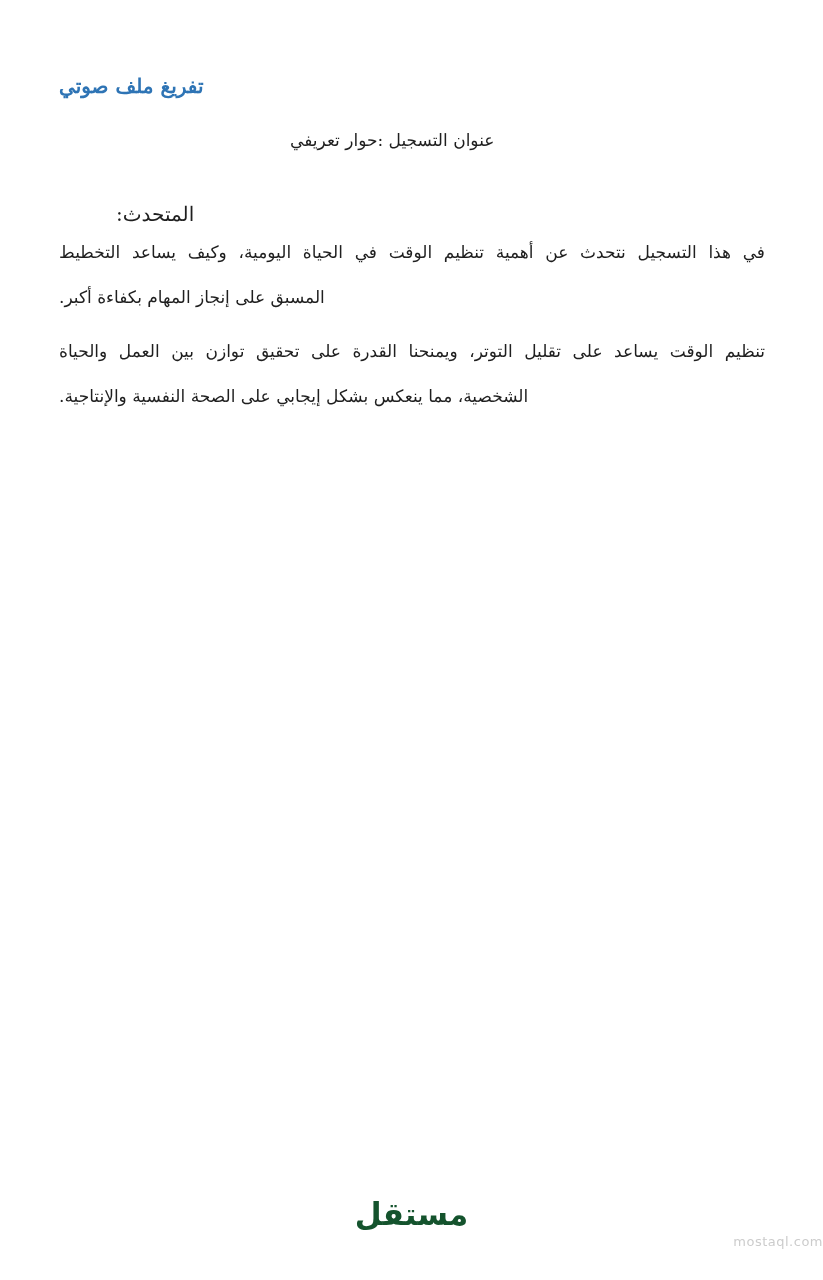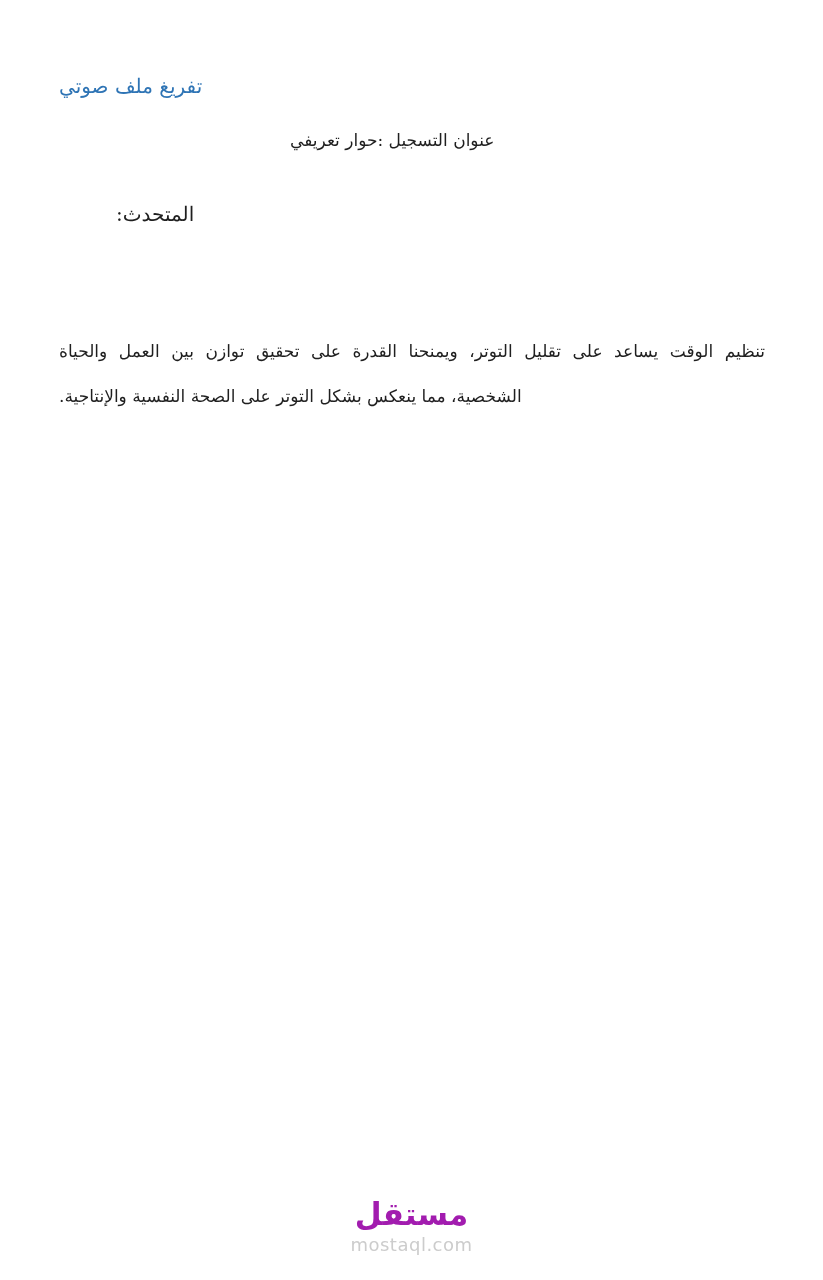--- a/index.html
+++ b/index.html
@@ -17,21 +17,21 @@
     font-family: "DejaVu Serif", "Liberation Serif", serif;
     color: #1f1f1f;
   }
   .doc-title {
     position: absolute;
     left: 59px;
     top: 70px;
     margin: 0;
     font-size: 20px;
     line-height: 32px;
-    font-weight: normal;
+    font-weight: bold;
     color: #2E74B5;
     white-space: nowrap;
     direction: rtl;
   }
   .doc-subtitle {
     position: absolute;
     left: 290px;
     top: 128px;
     font-size: 17px;
     line-height: 24px;
@@ -73,51 +73,55 @@
     direction: rtl;
   }
   .wm-logo {
     position: absolute;
     left: 0;
     right: 0;
     top: 1196px;
     text-align: center;
     font-size: 31px;
     font-weight: bold;
-    color: #a21caf;
+    color: #14532d;
     font-family: "DejaVu Sans", "Liberation Sans", sans-serif;
   }
   .wm-domain {
     position: absolute;
     left: 0;
     right: 0;
     top: 1234px;
-    text-align: center;
-    font-size: 18px;
+    text-align: right;
+    font-size: 13px;
     letter-spacing: 0.5px;
     color: #cccccc;
     direction: ltr;
     font-family: "DejaVu Sans", "Liberation Sans", sans-serif;
   }
 </style>
 </head>
 <body>
 
 <div class="page">
 
   <h1 class="doc-title">تفريغ ملف صوتي</h1>
 
   <div class="doc-subtitle">عنوان التسجيل :حوار تعريفي</div>
 
   <div class="speaker">المتحدث:</div>
 
+  <div class="para para-1">
+    <div class="line full">في هذا التسجيل نتحدث عن أهمية تنظيم الوقت في الحياة اليومية، وكيف يساعد التخطيط</div>
+    <div class="line">المسبق على إنجاز المهام بكفاءة أكبر.</div>
+  </div>
 
   <div class="para para-2">
     <div class="line full">تنظيم الوقت يساعد على تقليل التوتر، ويمنحنا القدرة على تحقيق توازن بين العمل والحياة</div>
-    <div class="line">الشخصية، مما ينعكس بشكل التوتر على الصحة النفسية والإنتاجية.</div>
+    <div class="line">الشخصية، مما ينعكس بشكل إيجابي على الصحة النفسية والإنتاجية.</div>
   </div>
 
   <div class="watermark">
     <div class="wm-logo">مستقل</div>
     <div class="wm-domain">mostaql.com</div>
   </div>
 
 </div>
 
 </body></html>

